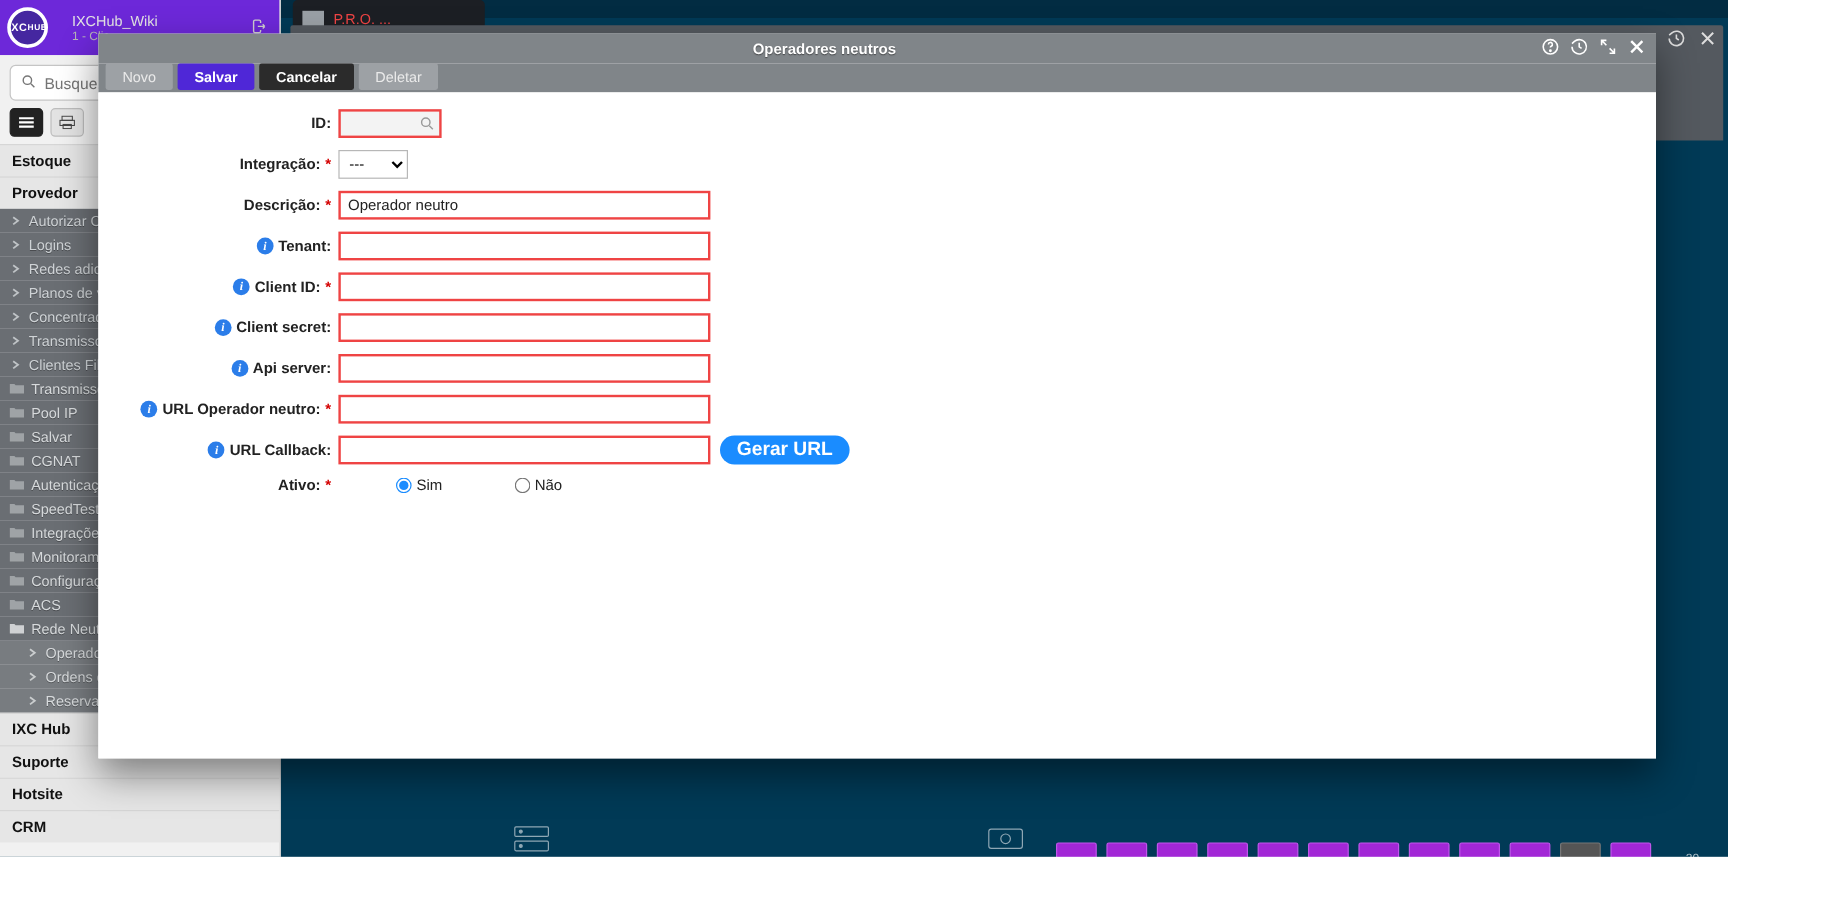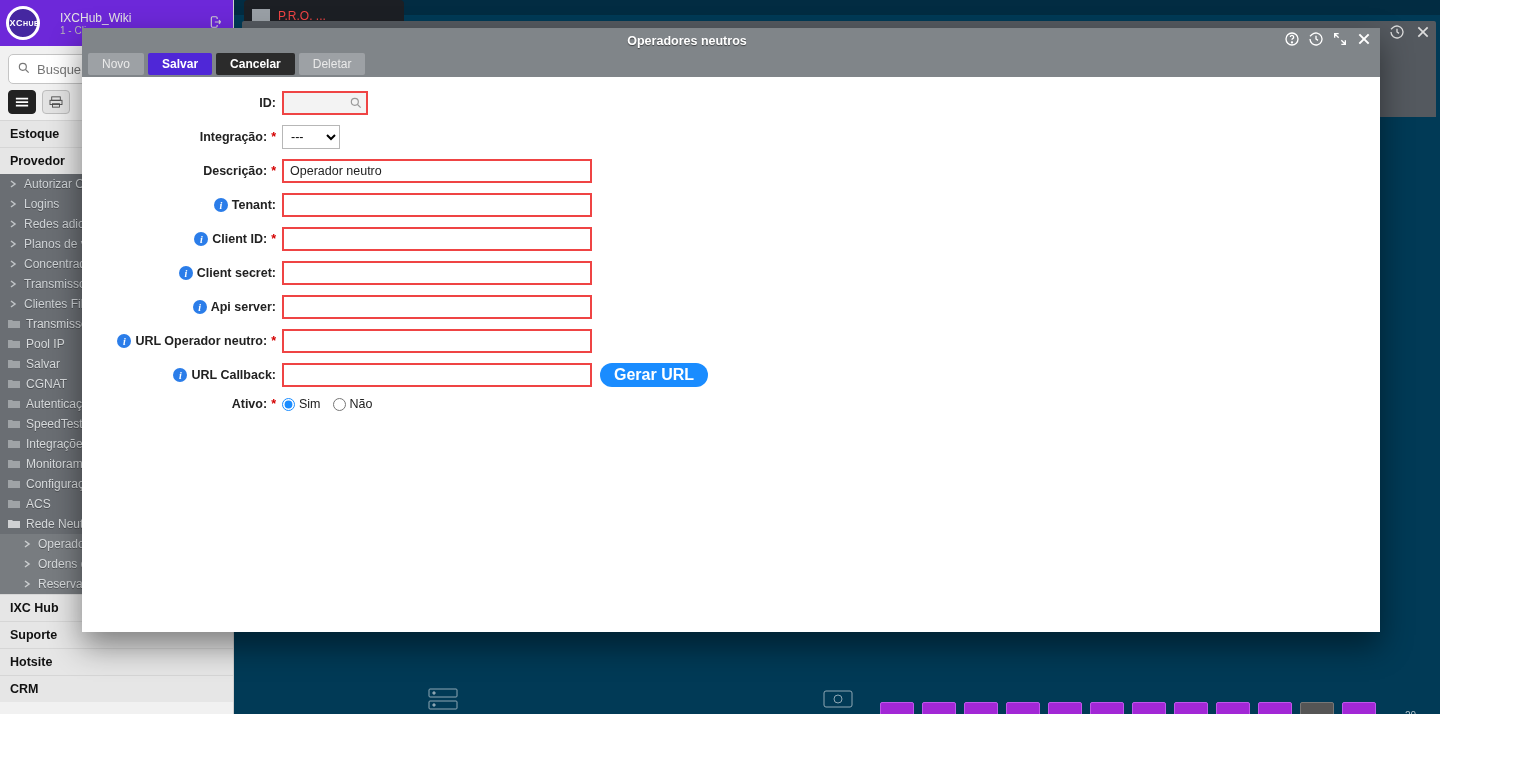--- a/index.html
+++ b/index.html
@@ -143,21 +143,21 @@
   .id-wrap .mag svg { width:14px; height:14px; stroke:#999; fill:none; }
   .intext.w-desc { width:310px; }
   .intext.w-std { width:310px; }
   .intext.w-url { width:310px; }
   select.insel { height:24px; border:1px solid #b7b7b7; background:#fff; font-size:12.5px; padding:0 4px; width:58px; }
   .btn-blue {
     height:24px; background:#1a8cff; color:#fff; border:0; font-size:16px; font-weight:bold; padding:0 14px;
     border-radius:12px; cursor:pointer;
   }
   .radiog { display:flex; gap:12px; align-items:center; font-size:12.5px; color:#222; }
-  .radiog label { display:flex; align-items:center; gap:4px; }
+  .radiog label { display:flex; align-items:center; gap:4px;margin-left:48px; }
   .radiog input { accent-color:#1a8cff; }
 
 </style>
 </head>
 <body>
 
 <div class="page-bg">
   <div class="topband"></div>
   <div class="tab">
     <span class="tab-ico"></span>

